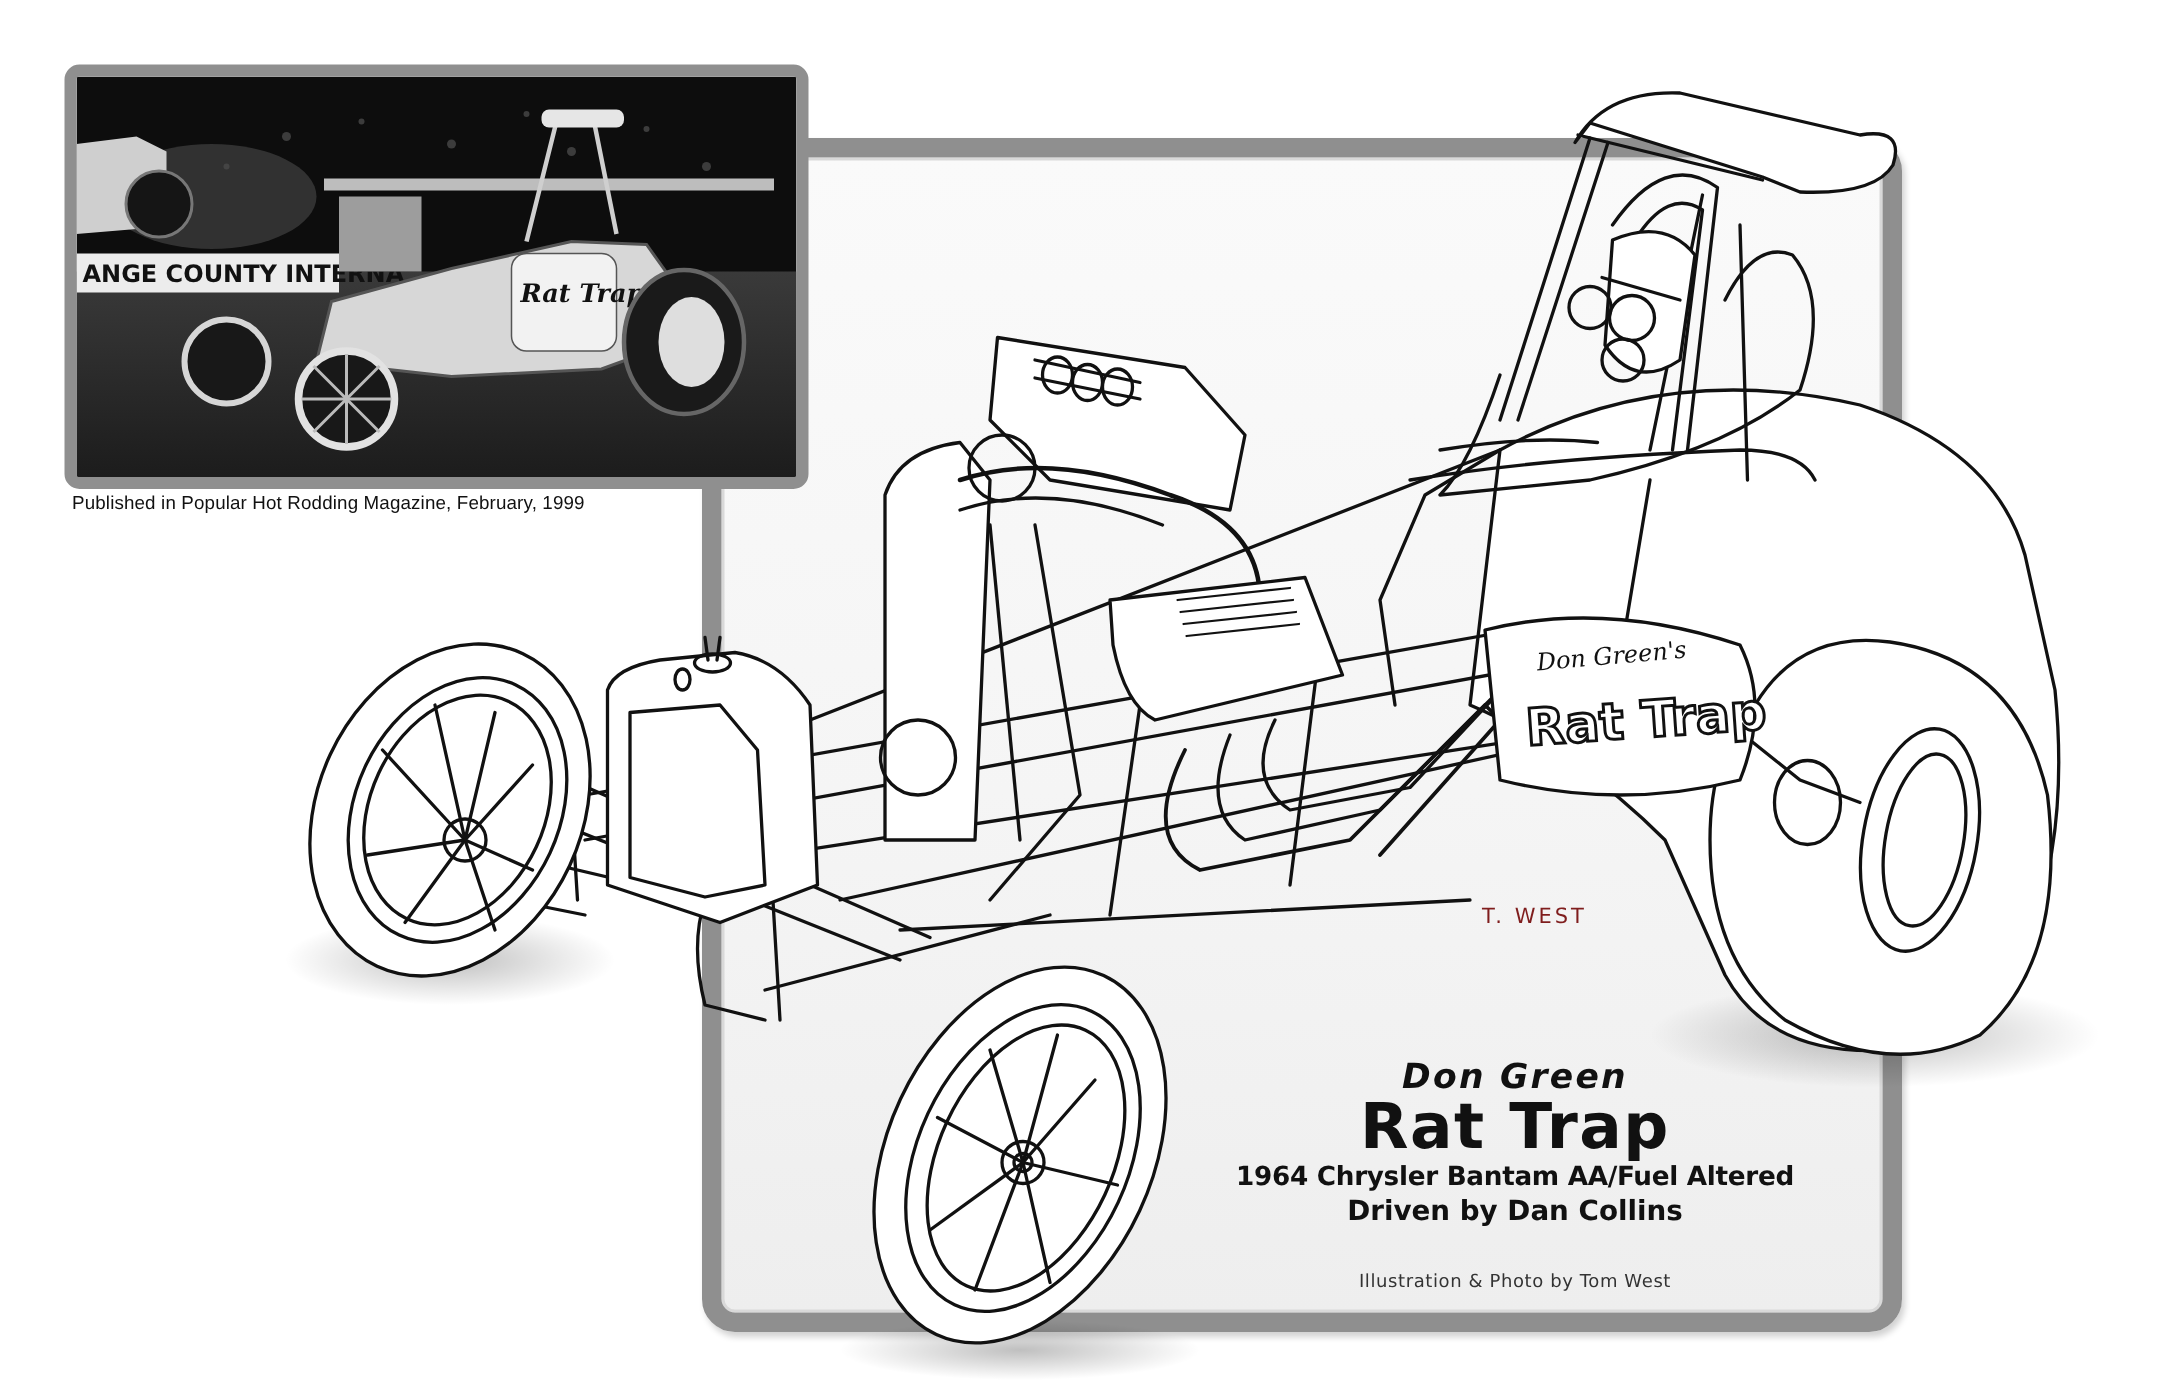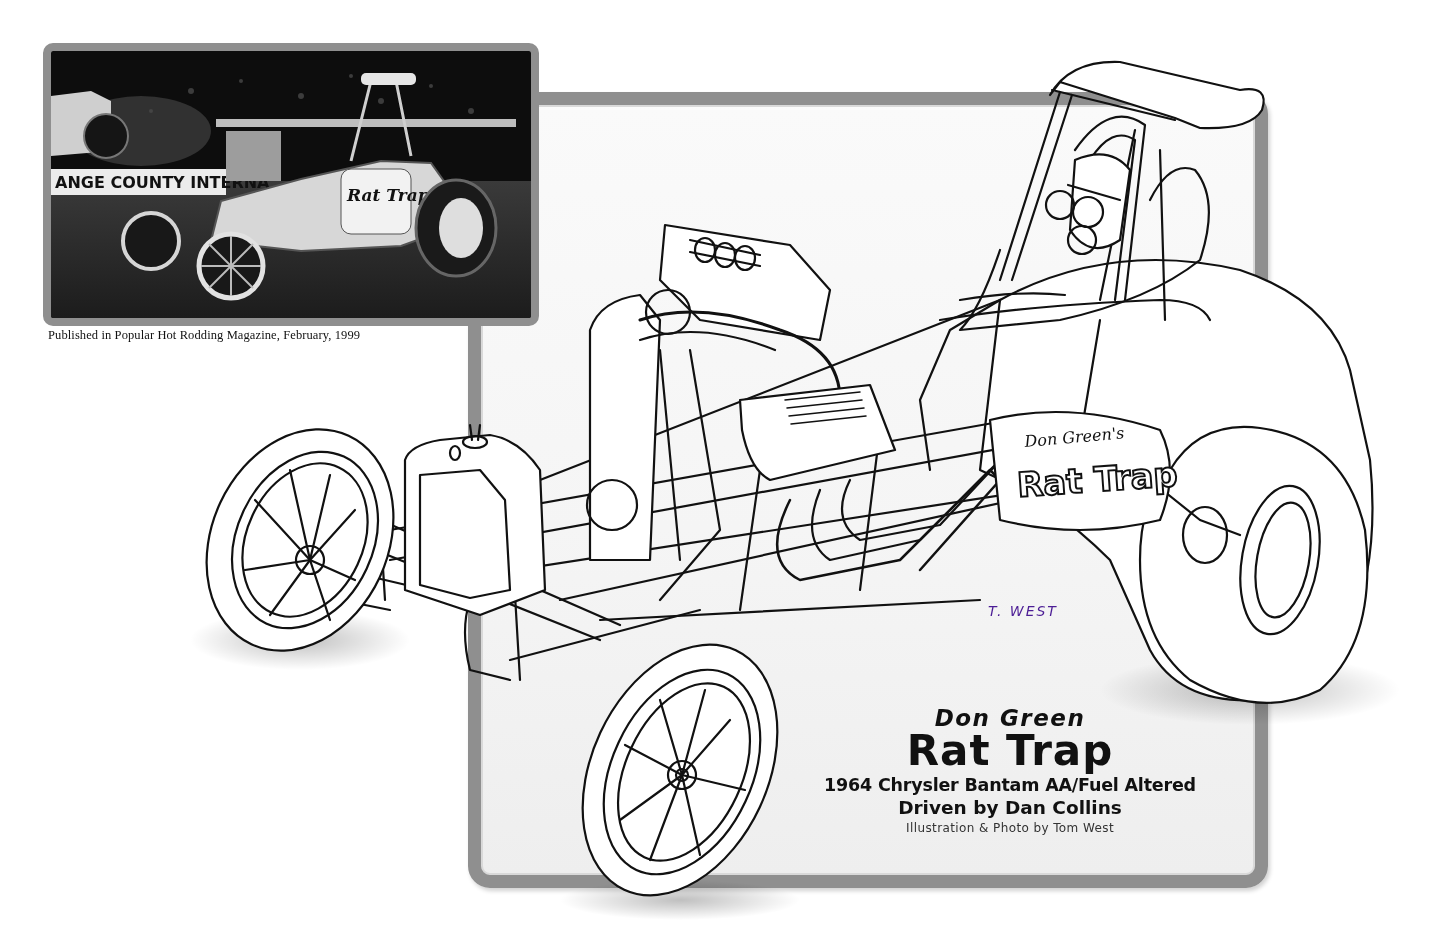--- a/index.html
+++ b/index.html
@@ -27,21 +27,21 @@
     border:8px solid #8f8f8f;
     border-radius:10px;
     background:#e5e5e5;
     overflow:hidden;
     box-shadow: inset 0 0 0 2px #cfcfcf;
     z-index:5;
   }
   #photo-frame svg { display:block; }
   #photo-caption {
     left:48px; top:328px; width:420px;
-    font-family:Liberation Serif, serif;
+    font-family:Liberation Sans, sans-serif;
     font-size:12.5px; color:#111; letter-spacing:0.1px;
     white-space:nowrap; z-index:6;
   }
 
   
   #car-art { left:0; top:0; width:1440px; height:932px; z-index:3; pointer-events:none; }
 
   
   #title-block {
     left:790px; top:704px; width:440px; text-align:center; z-index:4;
@@ -58,26 +58,26 @@
   #title-model {
     font-family:"DejaVu Sans", sans-serif; font-weight:bold;
     font-size:17.5px; line-height:23px; margin-top:2px; letter-spacing:-0.2px;
   }
   #title-driver {
     font-family:"DejaVu Sans", sans-serif; font-weight:bold;
     font-size:18.5px; line-height:22px;text-align:center;
   }
   #title-credit {
     font-family:"DejaVu Sans", sans-serif;
-    font-size:12px; line-height:18px; color:#333; letter-spacing:0.4px;
+    font-size:12px; line-height:18px; color:#333; letter-spacing:0.4px;margin-top:26px;
   }
   #signature {
     left:988px; top:603px; z-index:4;
-    font-family:"DejaVu Sans", sans-serif; font-style:italic;
-    font-size:14px; color:#4c1d95; letter-spacing:2px;
+    font-family:"DejaVu Sans", sans-serif; 
+    font-size:14px; color:#7f1d1d; letter-spacing:2px;
   }
 </style>
 </head>
 <body>
 
 <div id="big-frame" class="abs"></div>
 
 <div id="photo-frame" class="abs">
   <svg width="480" height="267" viewBox="0 0 480 267">
     <defs>

